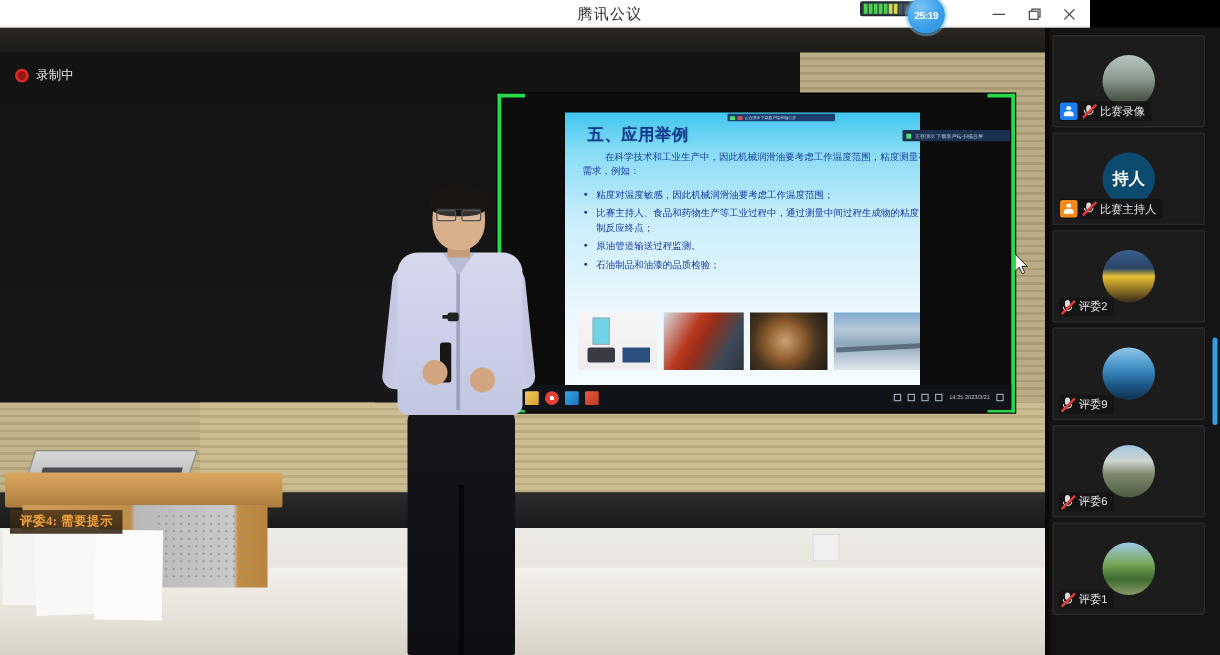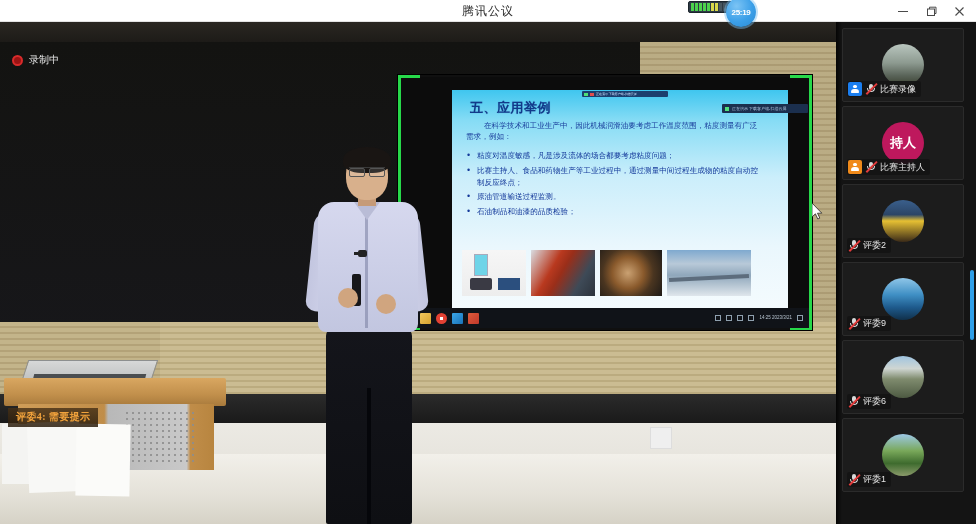--- a/index.html
+++ b/index.html
@@ -5,21 +5,21 @@
   * { box-sizing: border-box; margin: 0; padding: 0; }
   html, body {
     width: 976px; height: 524px;
     overflow: hidden;
     background: #000;
     font-family: "Liberation Sans", "DejaVu Sans", sans-serif;
   }
 
   
   .titlebar {
-    position: absolute; left: 0; top: 0; width: 976px; height: 22px;
+    position: absolute; left: 0; top: 0; width: 872px; height: 22px;
     background: #ffffff;
     border-bottom: 1px solid #e3e3e3;
     z-index: 60;
   }
   .titlebar-title {
     position: absolute; left: 0; top: 0; width: 976px; height: 22px;
     line-height: 22px; text-align: center;
     font-size: 12px; color: #2b2b2b; letter-spacing: 1px;
   }
   .win-controls {
@@ -106,21 +106,21 @@
     box-shadow: 0 0 0 1px #000;
   }
   .screen-green-edge-l { position:absolute; left:398px; top:53px; width:3px; height:255px; background:#27d94a; }
   .screen-green-edge-t1 { position:absolute; left:398px; top:53px; width:22px; height:3px; background:#27d94a; }
   .screen-green-edge-t2 { position:absolute; left:790px; top:53px; width:22px; height:3px; background:#27d94a; }
   .screen-green-edge-r { position:absolute; left:809px; top:53px; width:3px; height:255px; background:#27d94a; }
   .screen-green-edge-b1 { position:absolute; left:398px; top:305px; width:22px; height:3px; background:#27d94a; }
   .screen-green-edge-b2 { position:absolute; left:790px; top:305px; width:22px; height:3px; background:#27d94a; }
 
   .slide {
-    position: absolute; left: 452px; top: 68px; width: 336px; height: 218px;
+    position: absolute; left: 452px; top: 68px; width: 284px; height: 218px;
     background: linear-gradient(to bottom, #3fc6ef 0%, #86dcf5 14%, #cbeefb 40%, #eaf7fd 72%, #f4fbfe 100%);
     overflow: hidden;
   }
   .slide-title {
     position: absolute; left: 18px; top: 9px;
     font-size: 13px; font-weight: bold; color: #123a8a;
     letter-spacing: 0.5px;
     text-shadow: 0 0 1px rgba(18,58,138,0.4);
   }
   .slide-para {
@@ -346,21 +346,21 @@
     overflow: hidden;
   }
   .tile.first { margin-top: 6px; }
   .avatar {
     position: absolute; left: 50%; top: 50%; transform: translate(-50%,-50%);
     width: 42px; height: 42px; border-radius: 50%; overflow: hidden;
     display: flex; align-items: center; justify-content: center;
     font-size: 13px; font-weight: bold; color: #fff;
   }
   .av-photo1 { background: linear-gradient(to bottom, #b9c6bf 0%, #8d9a90 45%, #5a6459 75%, #39402f 100%); }
-  .av-host   { background: #be185d; }
+  .av-host   { background: #0c4a6e; }
   .av-photo2 { background: linear-gradient(to bottom, #3a5f8c 0%, #2b4566 35%, #e6c033 50%, #3a2a18 100%); }
   .av-photo3 { background: linear-gradient(to bottom, #8fc6e8 0%, #3f8fc4 40%, #1e5a8c 70%, #10304a 100%); }
   .av-photo4 { background: linear-gradient(to bottom, #9fc4e0 0%, #cfd6d2 30%, #7f8b6e 55%, #4d5a42 100%); }
   .av-photo5 { background: linear-gradient(to bottom, #9dc8e6 0%, #79a85a 40%, #3e6b2e 70%, #8a9a6a 100%); }
 
   .tile-label {
     position: absolute; left: 4px; bottom: 4px;
     display: flex; align-items: center; gap: 3px;
     background: rgba(20,20,20,0.92);
     padding: 1px 5px 1px 1px; border-radius: 2px;
@@ -477,21 +477,21 @@
 
     <div class="slide">
       <div class="slide-topbar">
         <i></i>
           <i class="r"></i>
         <span>正在演示 下载客户端-扫描云屏</span>
       </div>
       <div class="slide-title">五、应用举例</div>
       <div class="slide-para">在科学技术和工业生产中，因此机械润滑油要考虑工作温度范围，粘度测量有广泛需求，例如：</div>
       <ul class="slide-bullets">
-        <li>粘度对温度敏感，凡是涉及流体的场合都要考虑粘度问题；</li>
+        <li>粘度对温度敏感，因此机械润滑油要考虑工作温度范围；</li>
         <li>比赛主持人、食品和药物生产等工业过程中，通过测量中间过程生成物的粘度自动控制反应终点；</li>
         <li>原油管道输送过程监测。</li>
         <li>石油制品和油漆的品质检验；</li>
       </ul>
       <div class="slide-imgs">
         <div class="slide-img img1">
             <span class="box"></span>
           </div>
         <div class="slide-img img2"></div>
         <div class="slide-img img3"></div>

